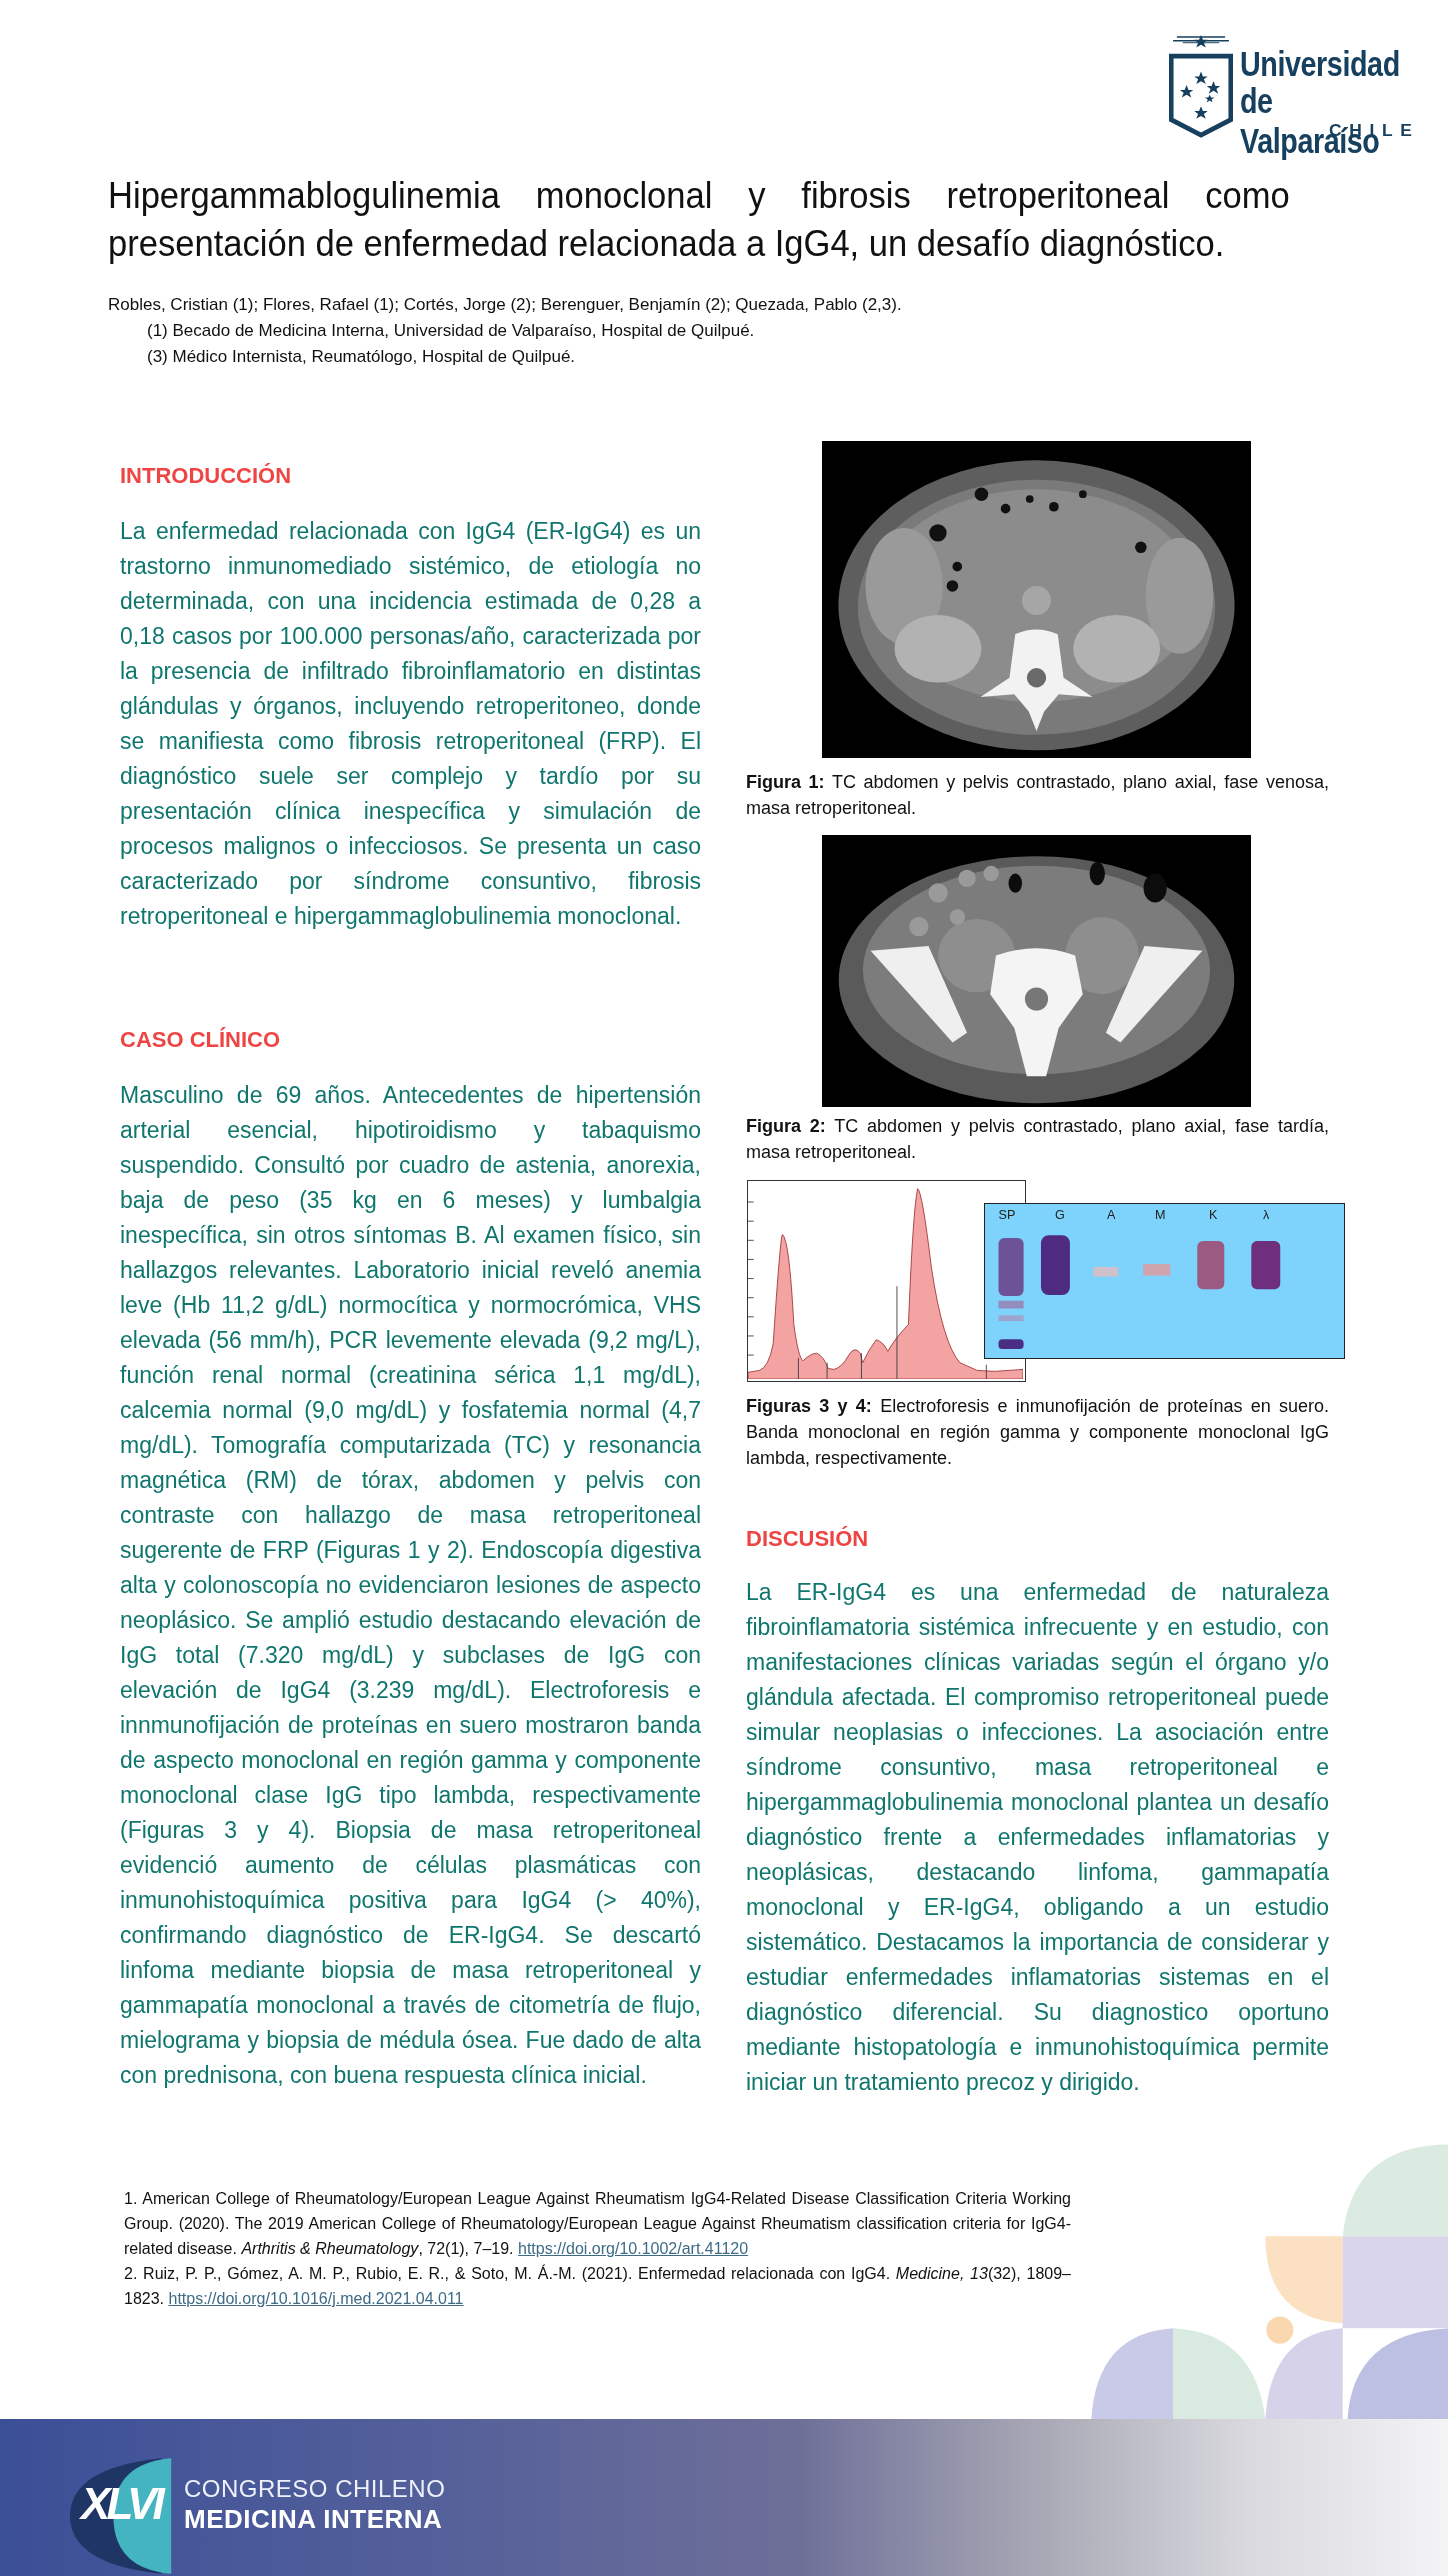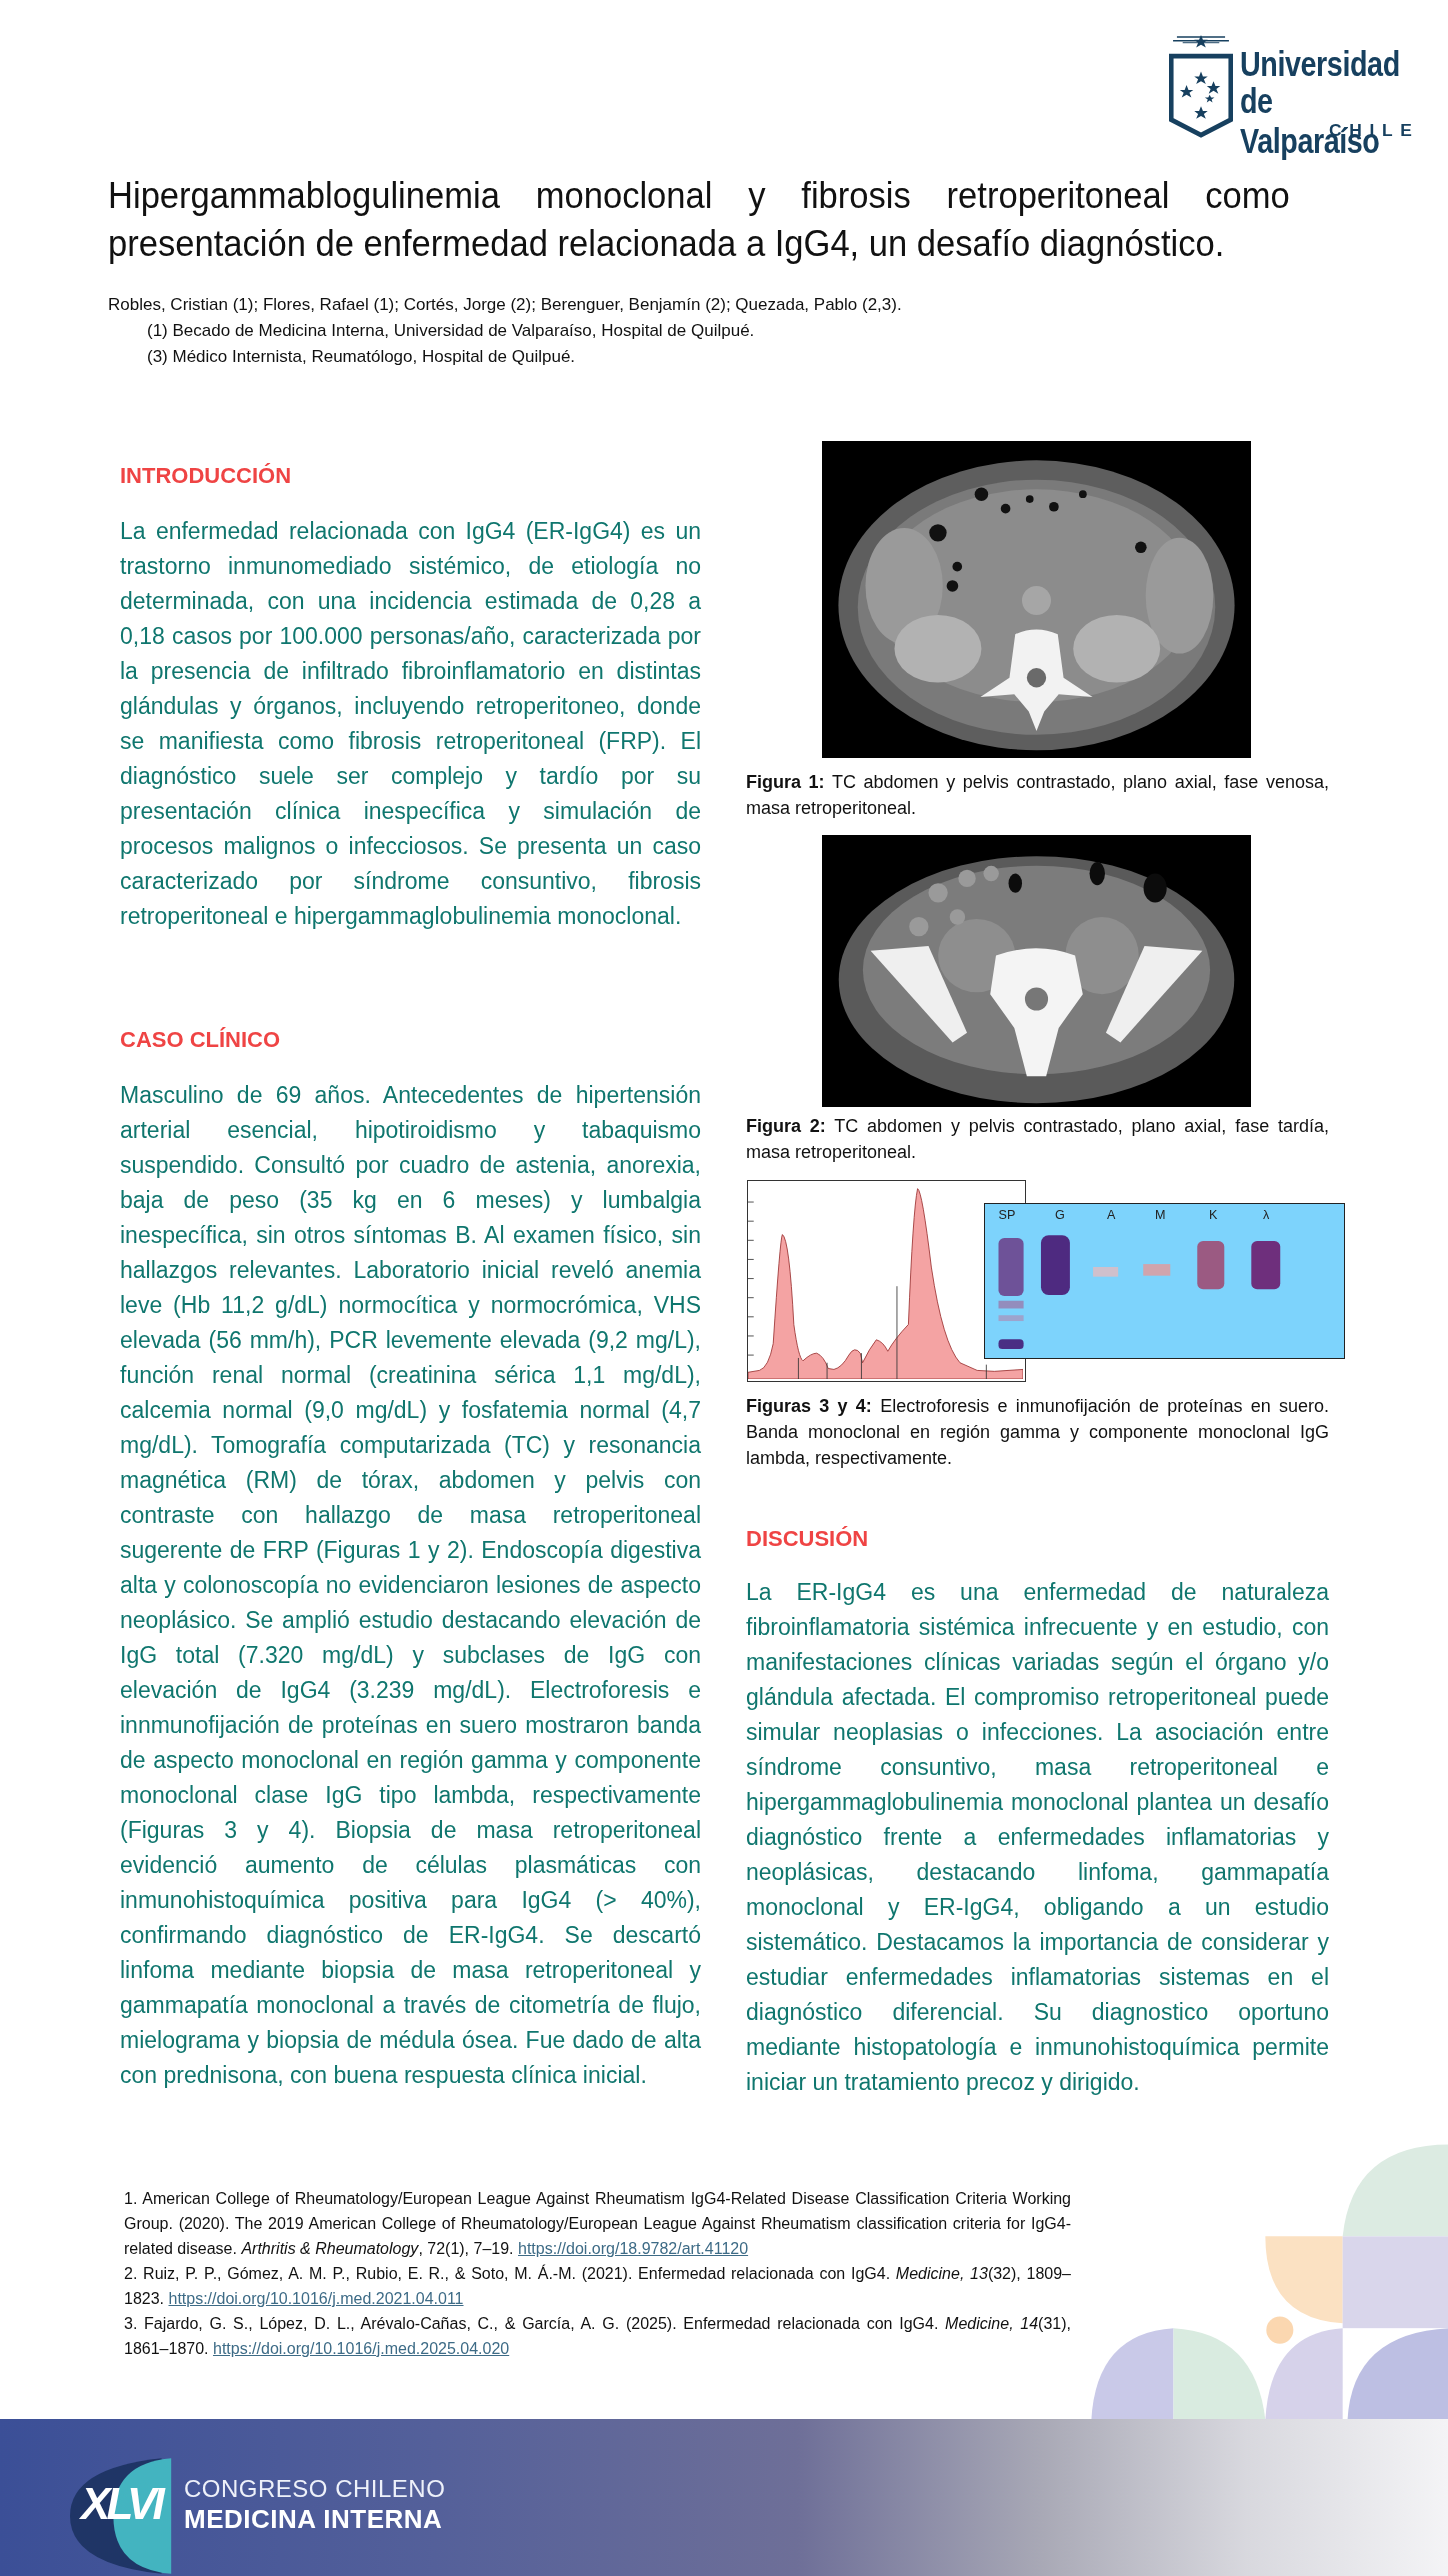--- a/index.html
+++ b/index.html
@@ -187,23 +187,22 @@
   <path d="M200 110 L280 110 L280 200 Q200 195 200 110 Z" fill="#fbe1c2"></path>
   <rect x="280" y="110" width="110" height="95" fill="#d9d6eb"></rect>
   <circle cx="215" cy="207" r="14" fill="#fbd7b0"></circle>
   <path d="M20 300 Q25 210 105 205 L105 300 Z" fill="#c9c9e8"></path>
   <path d="M105 205 Q190 210 200 300 L105 300 Z" fill="#d9ebe0"></path>
   <path d="M200 300 Q205 210 280 205 L280 300 Z" fill="#d6d2ea"></path>
   <path d="M285 300 Q290 210 390 205 L390 300 Z" fill="#bdbfe3"></path>
 </svg>
 
 <div class="abs refs">
-  <p><span>1. American College of Rheumatology/European League Against Rheumatism IgG4-Related Disease Classification Criteria Working Group. (2020). The 2019 American College of Rheumatology/European League Against Rheumatism classification criteria for IgG4-related disease. </span><i>Arthritis &amp; Rheumatology</i><span>, 72(1), 7–19. </span><a>https://doi.org/18.9782/art.41120</a></p>
+  <p><span>1. American College of Rheumatology/European League Against Rheumatism IgG4-Related Disease Classification Criteria Working Group. (2020). The 2019 American College of Rheumatology/European League Against Rheumatism classification criteria for IgG4-related disease. </span><i>Arthritis &amp; Rheumatology</i><span>, 72(1), 7–19. </span><a>https://doi.org/10.1002/art.41120</a></p>
   <p><span>2. Ruiz, P. P., Gómez, A. M. P., Rubio, E. R., &amp; Soto, M. Á.-M. (2021). Enfermedad relacionada con IgG4. </span><i>Medicine, 13</i><span>(32), 1809–1823. </span><a>https://doi.org/10.1016/j.med.2021.04.011</a></p>
-  <p><span>3. Fajardo, G. S., López, D. L., Arévalo-Cañas, C., &amp; García, A. G. (2025). Enfermedad relacionada con IgG4. </span><i>Medicine, 14</i><span>(31), 1861–1870. </span><a>https://doi.org/10.1016/j.med.2025.04.020</a></p>
 </div>
 
 <div class="abs footer">
   <svg style="position:absolute; left:70px; top:39px; width:106px; height:116px;" viewBox="0 0 110 120">
     <path d="M95 0 Q0 10 0 60 Q0 110 95 120 Z" fill="#1f3566"></path>
     <path d="M105 0 Q45 5 45 60 Q45 115 105 120 Z" fill="#43b4c0"></path>
   </svg>
   <div class="xlvi">XLVI</div>
   <div class="cong1">CONGRESO CHILENO</div>
   <div class="cong2">MEDICINA INTERNA</div>

